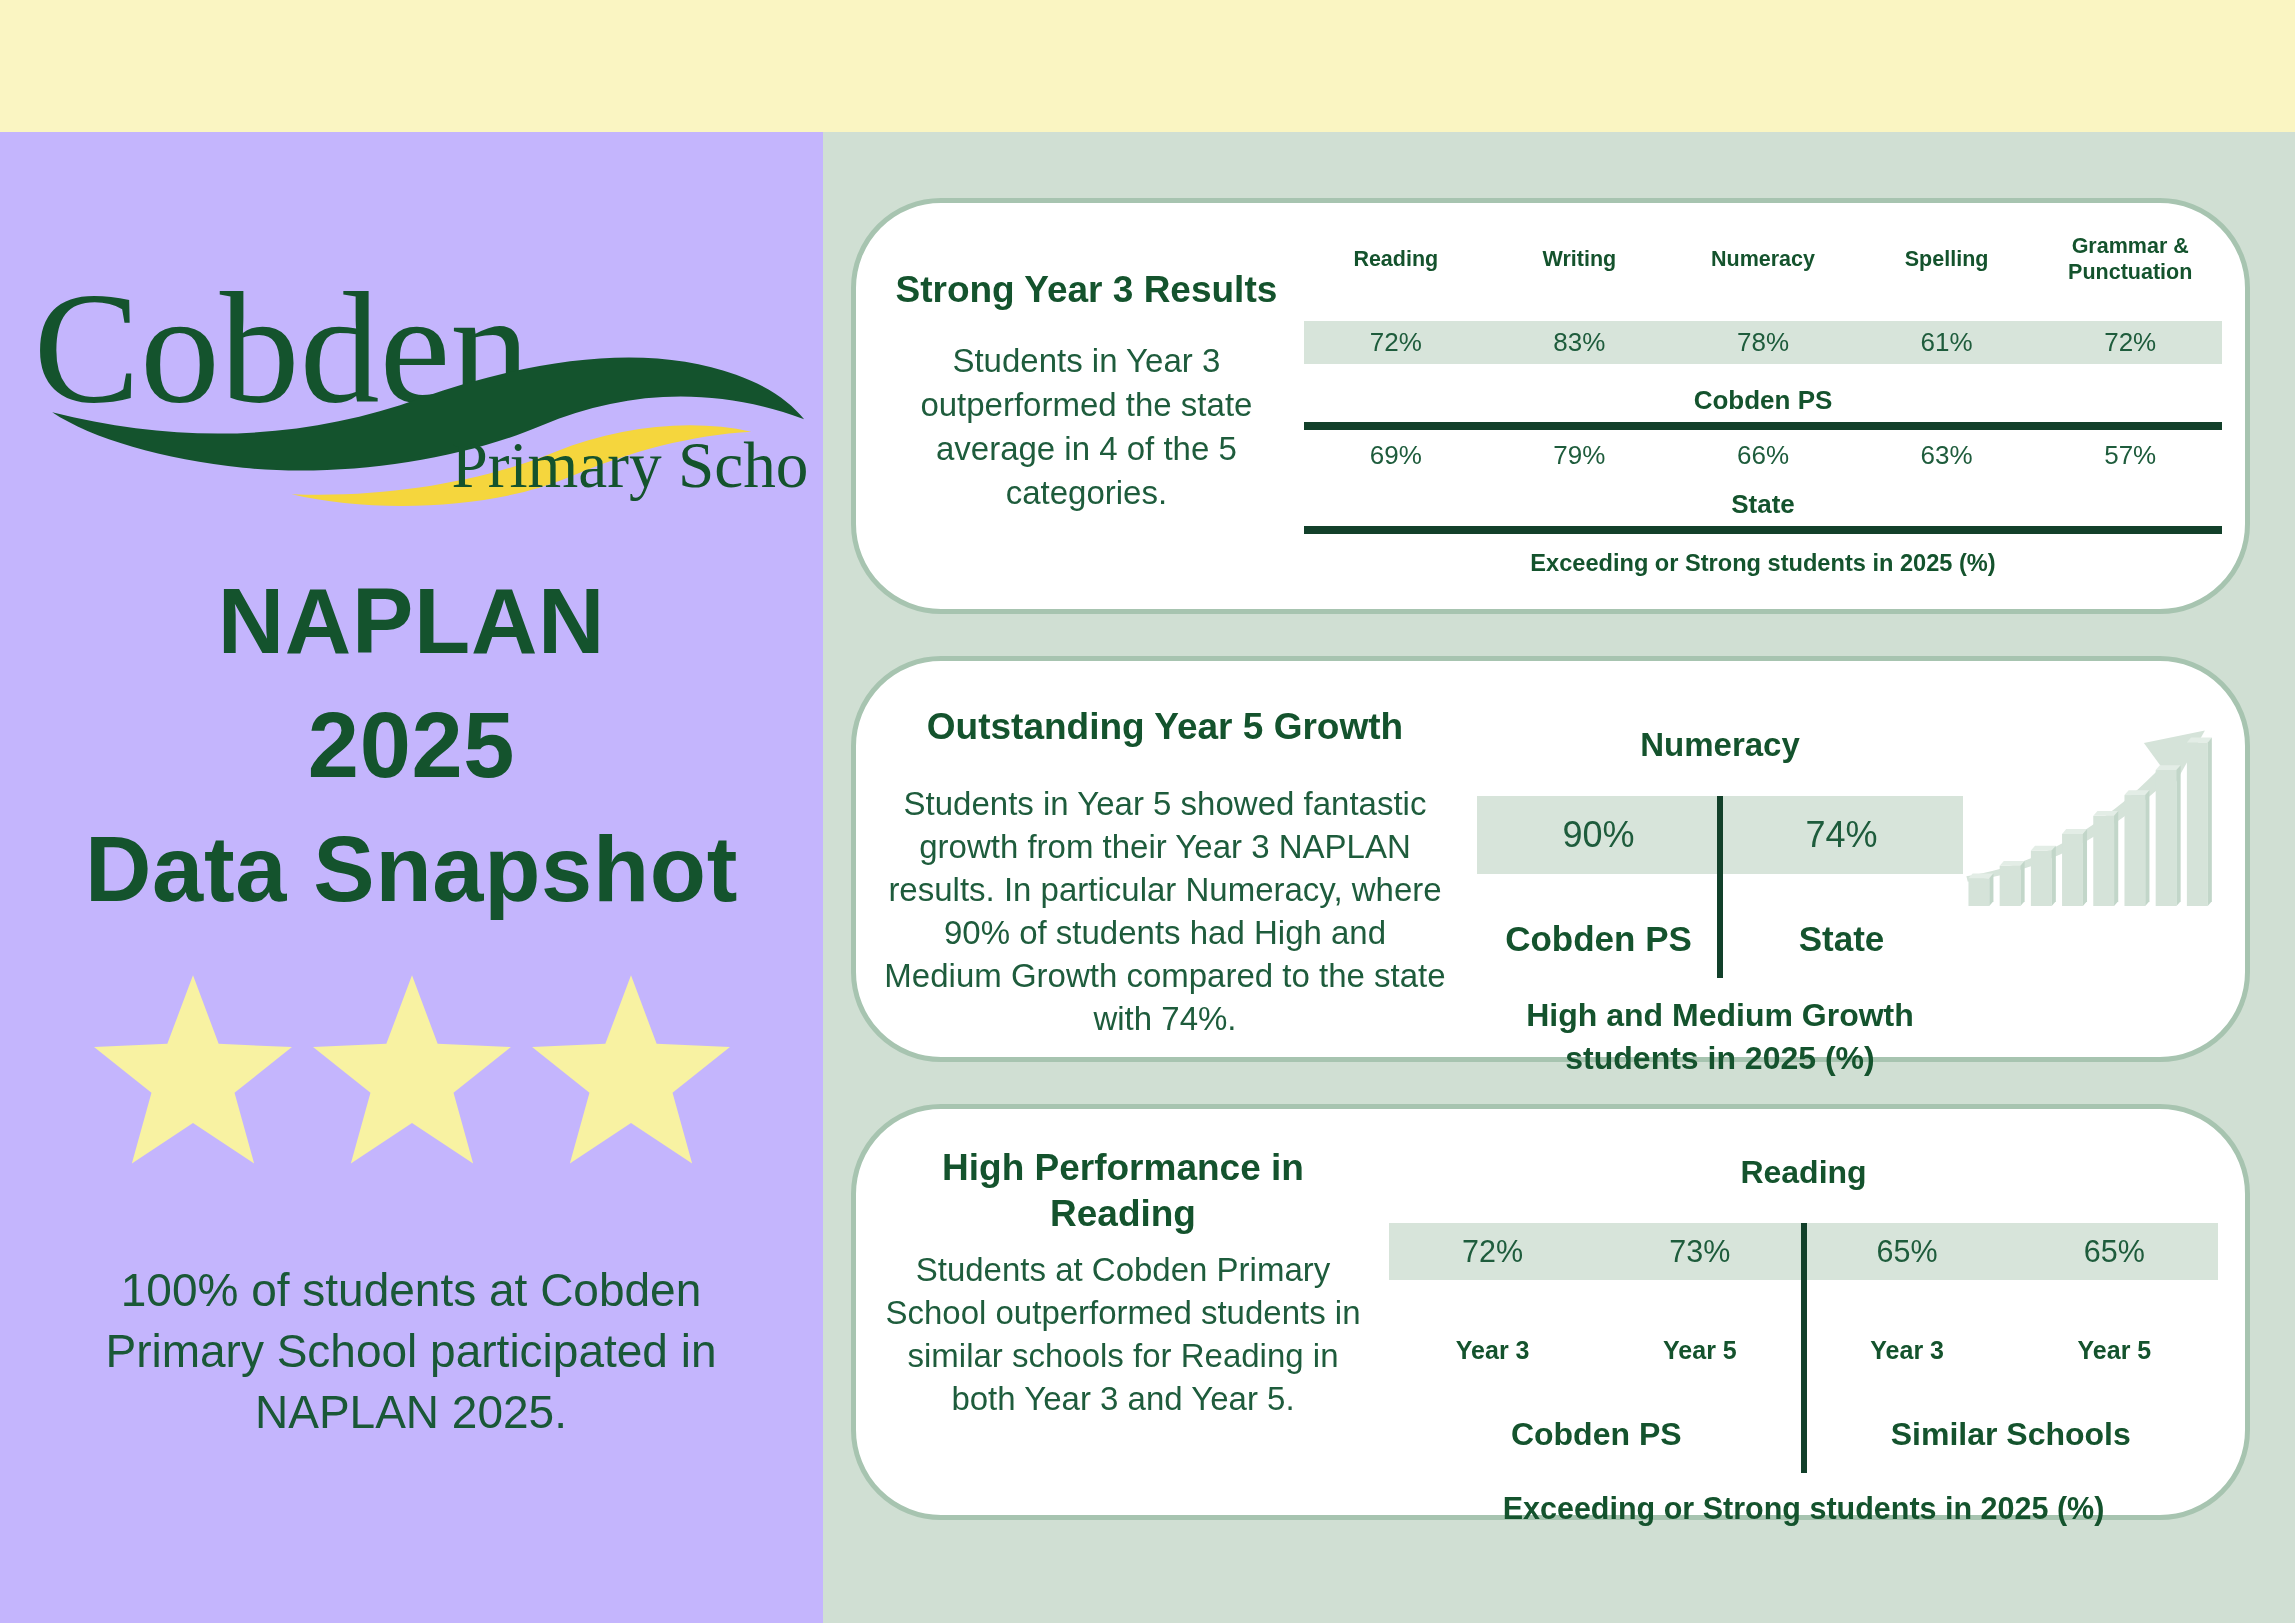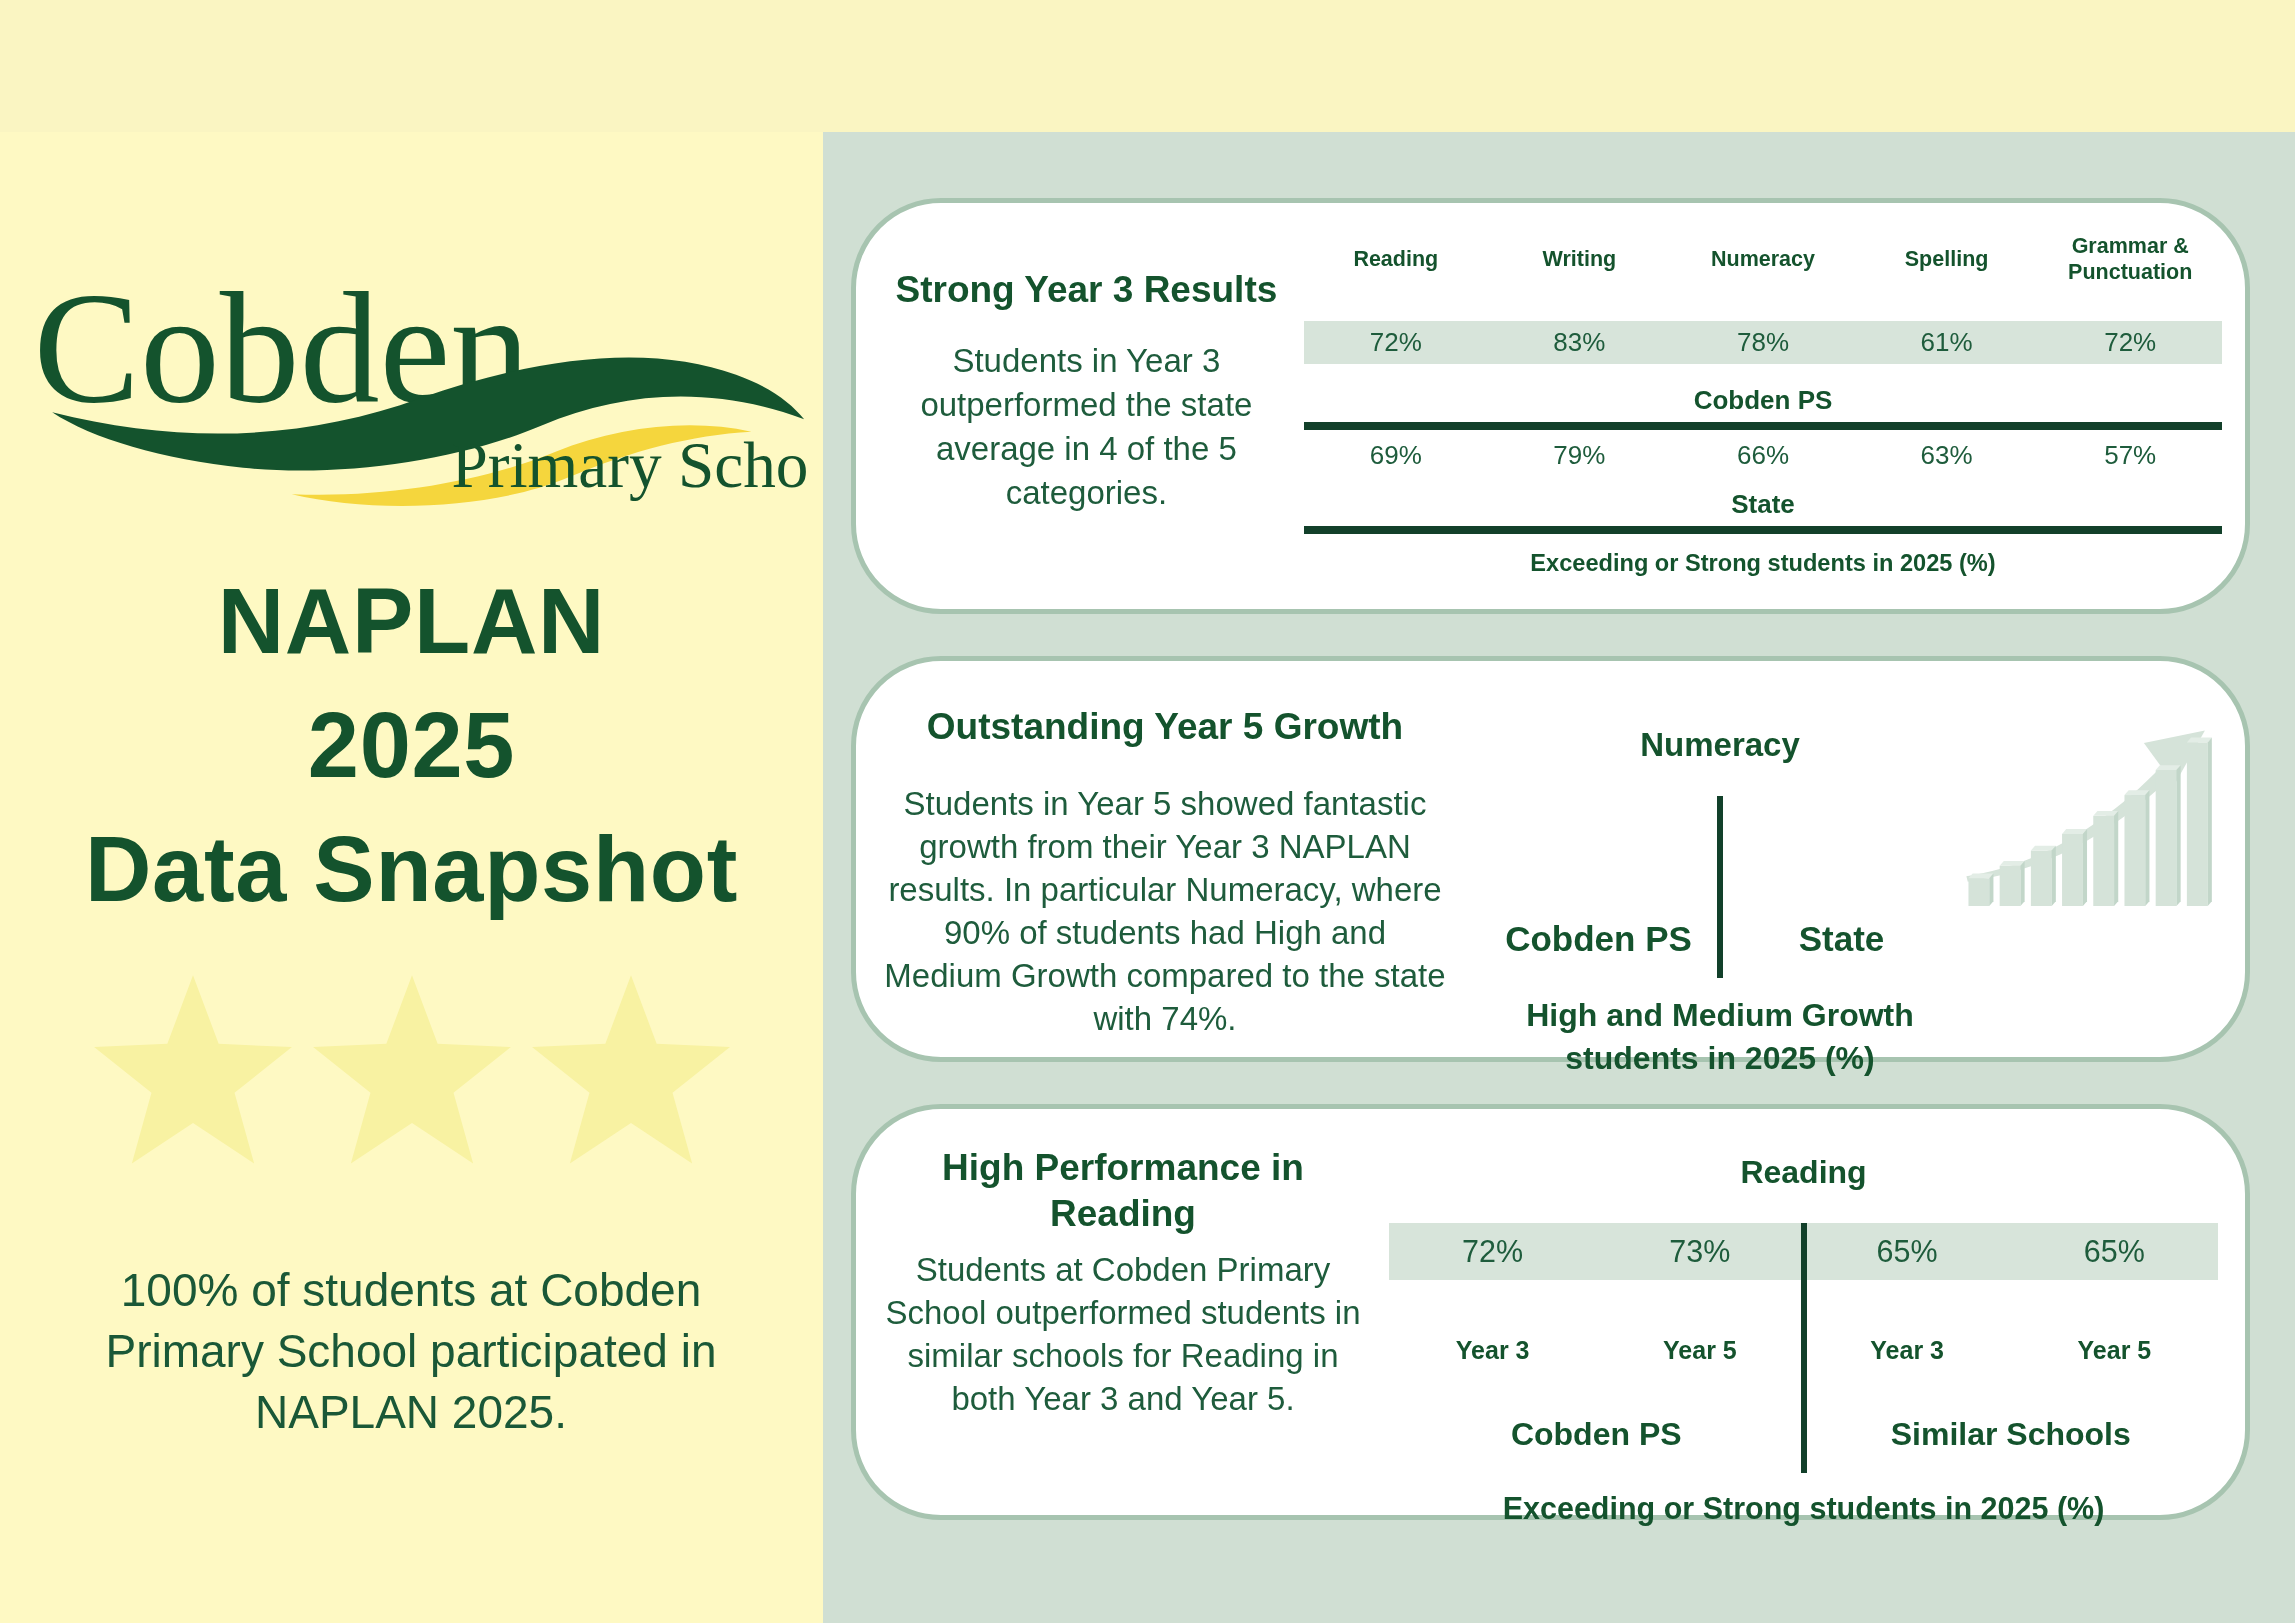--- a/index.html
+++ b/index.html
@@ -9,21 +9,21 @@
     background:#d0dfd3;
     position:relative;
     overflow:hidden;
   }
   .stage{position:absolute;left:0;top:0;width:2295px;height:1624px;}
 
   
   .banner{position:absolute;left:0;top:0;width:2295px;height:132px;background:#faf5c2;}
 
   
-  .sidebar{position:absolute;left:0;top:132px;width:823px;height:1492px;background:#fef9c3;}
+  .sidebar{position:absolute;left:0;top:132px;width:823px;height:1492px;background:#c4b5fd;}
   .logo{position:absolute;left:14px;top:94px;width:795px;height:285px;}
   .naplan-title{position:absolute;left:0;top:427px;width:823px;text-align:center;
     color:#14532d;font-weight:bold;font-size:92px;line-height:124px;letter-spacing:0.7px;}
   .stars-row{position:absolute;left:0;top:836px;width:823px;display:flex;justify-content:center;gap:11px;}
   .stars-row svg{width:208px;height:203px;}
   .participation{position:absolute;left:38px;top:1128px;width:746px;text-align:center;
     color:#1a5837;font-size:46px;line-height:61px;}
 
   
   .card{position:absolute;left:851px;width:1399px;background:#ffffff;
@@ -181,20 +181,24 @@
   </section>
 
   <section class="card card2">
     <div class="c2-text">
       <h2>Outstanding Year 5 Growth</h2>
       <p class="body-text">Students in Year 5 showed fantastic growth from their Year 3 NAPLAN results. In particular Numeracy, where 90% of students had High and Medium Growth compared to the state with 74%.</p>
     </div>
 
     <div class="comp c2-comp">
       <div class="subject">Numeracy</div>
+      <div class="band">
+        <div>90%</div>
+        <div>74%</div>
+      </div>
       <div class="labels">
         <div>Cobden PS</div>
         <div>State</div>
       </div>
       <div class="divider"></div>
       <div class="caption">High and Medium Growth students in 2025 (%)</div>
     </div>
 
     <svg class="c2-graphic" viewBox="0 0 362 272">
       <g fill="#d5e3d9">

